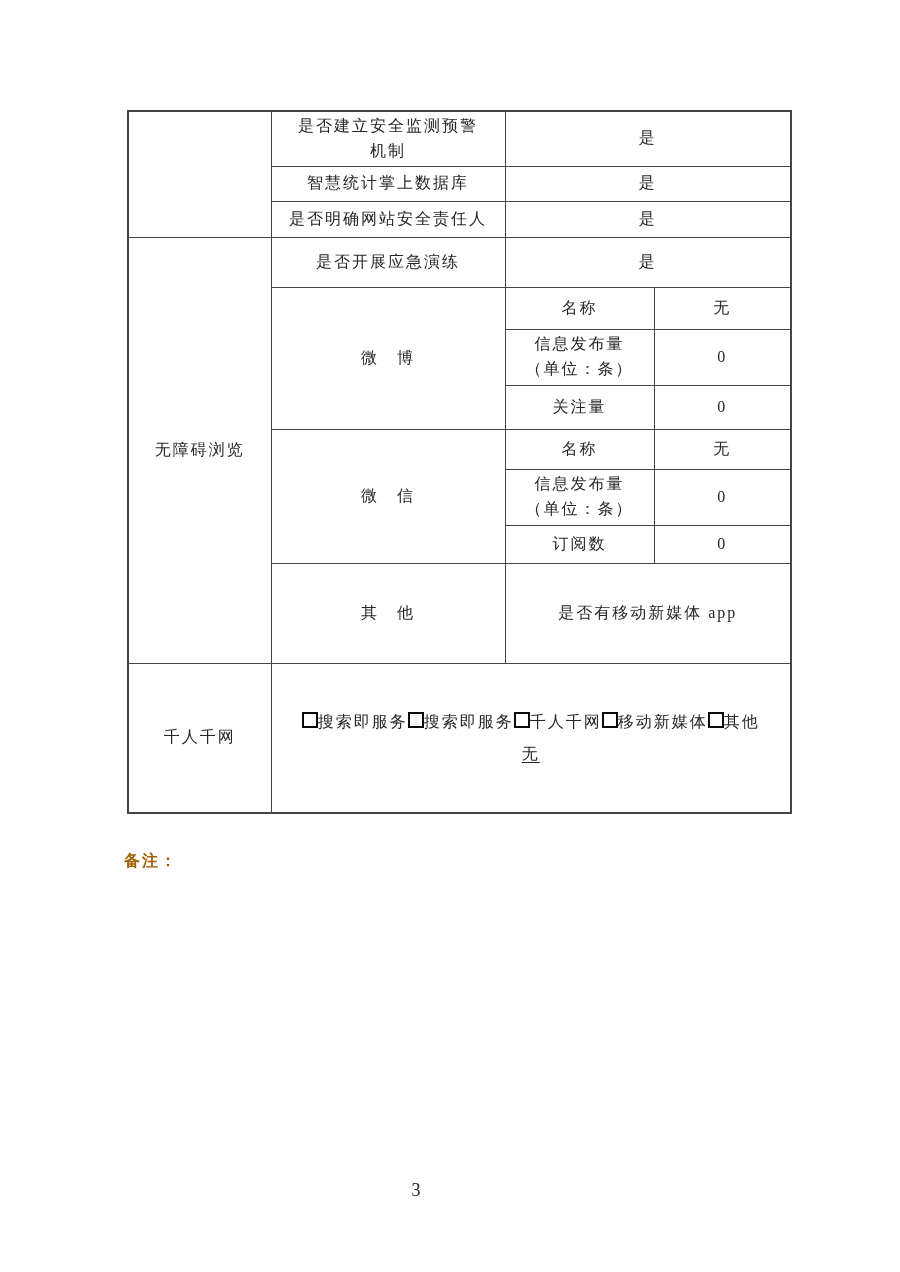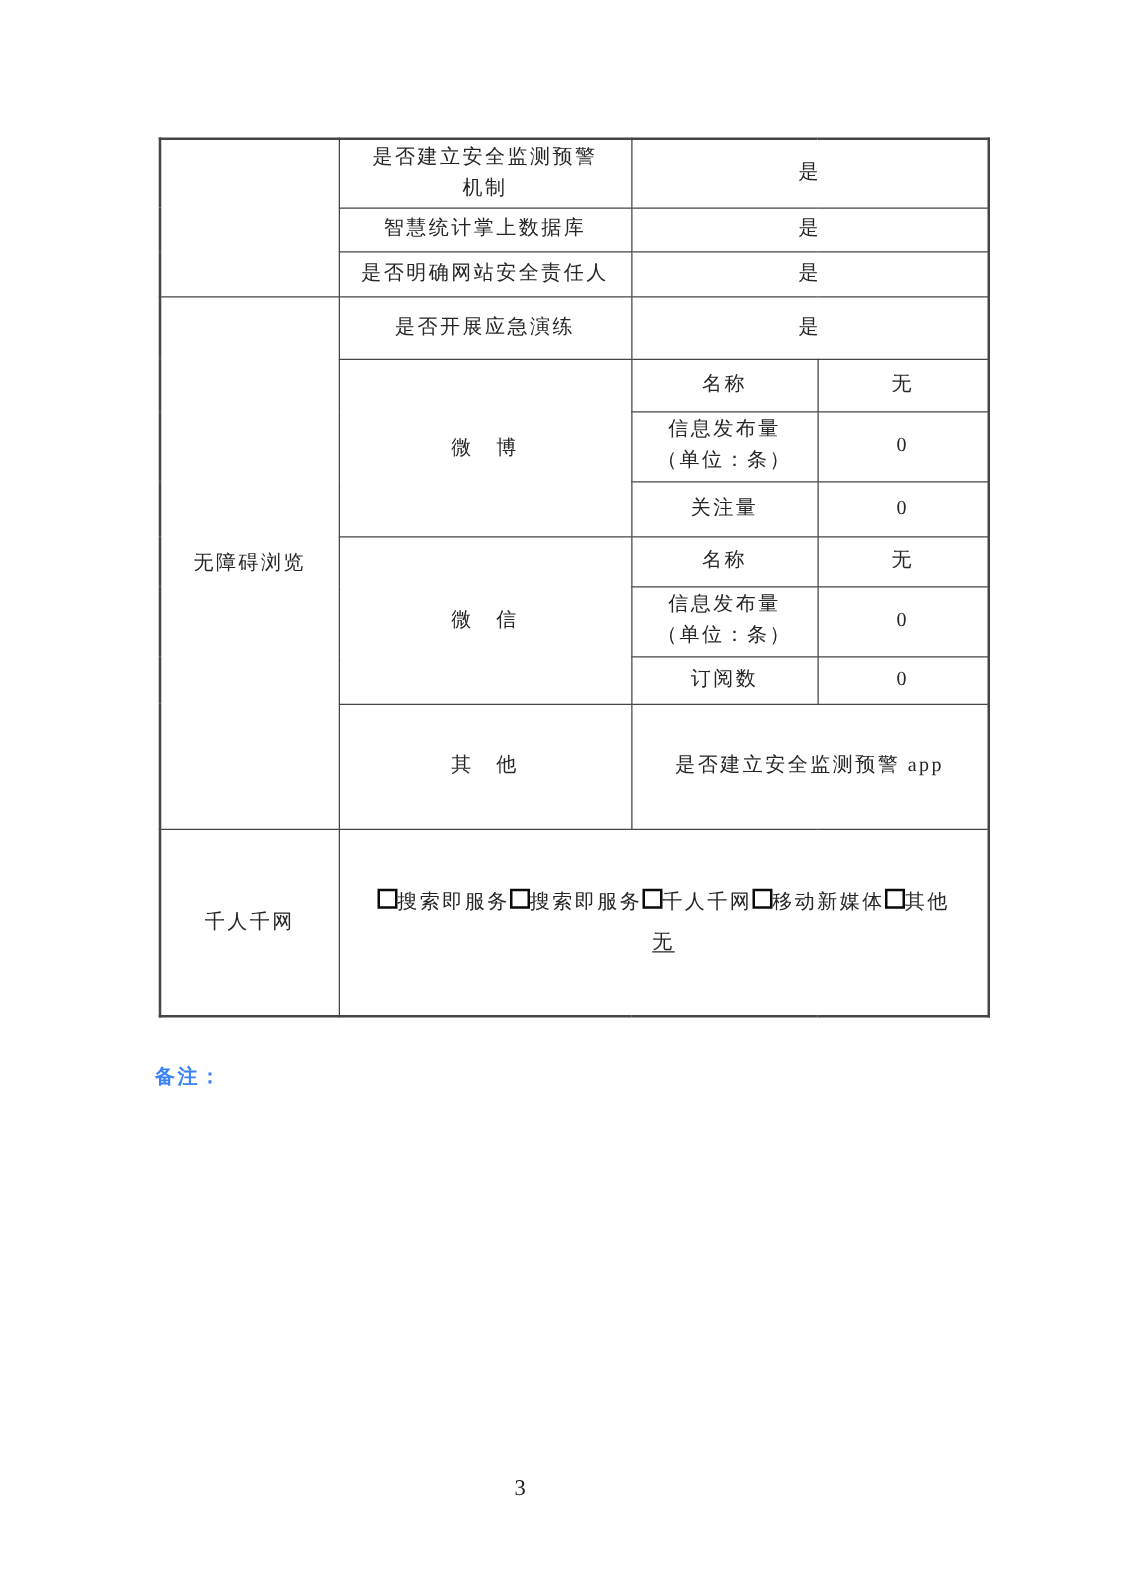--- a/index.html
+++ b/index.html
@@ -49,21 +49,21 @@
   .cb-item { white-space: nowrap; text-align: center; }
   .underlined { text-decoration: underline; text-underline-offset: 3px; }
   .notes {
     position: absolute;
     left: 124px;
     top: 851px;
     font-family: "Liberation Sans", "DejaVu Sans", sans-serif;
     font-weight: bold;
     font-size: 16px;
     letter-spacing: 2px;
-    color: #3b82f6;
+    color: #a16207;
   }
   .page-number {
     position: absolute;
     left: 0;
     top: 1180px;
     width: 100%;
     text-align: center;
     font-size: 18px;
     color: #222222;
     letter-spacing: 0;
@@ -178,21 +178,21 @@
       <td class="vcell">
         <span>0</span>
       </td>
     </tr>
 
     <tr style="height:100px">
       <td class="qcell">
         <span>其　他</span>
       </td>
       <td class="vcell" colspan="2">
-        <span>是否建立安全监测预警 app</span>
+        <span>是否有移动新媒体 app</span>
       </td>
     </tr>
 
     <tr style="height:150px">
       <td>
         <span>千人千网</span>
       </td>
       <td class="innov-cell" colspan="3">
         <span class="cb-item"><span class="cb"></span><span>搜索即服务</span></span><span class="cb-item"><span class="cb"></span><span>搜索即服务</span></span><span class="cb-item"><span class="cb"></span><span>千人千网</span></span><span class="cb-item"><span class="cb"></span><span>移动新媒体</span></span><span class="cb-item"><span class="cb"></span><span>其他</span></span><br>
         <span class="underlined">无</span>

